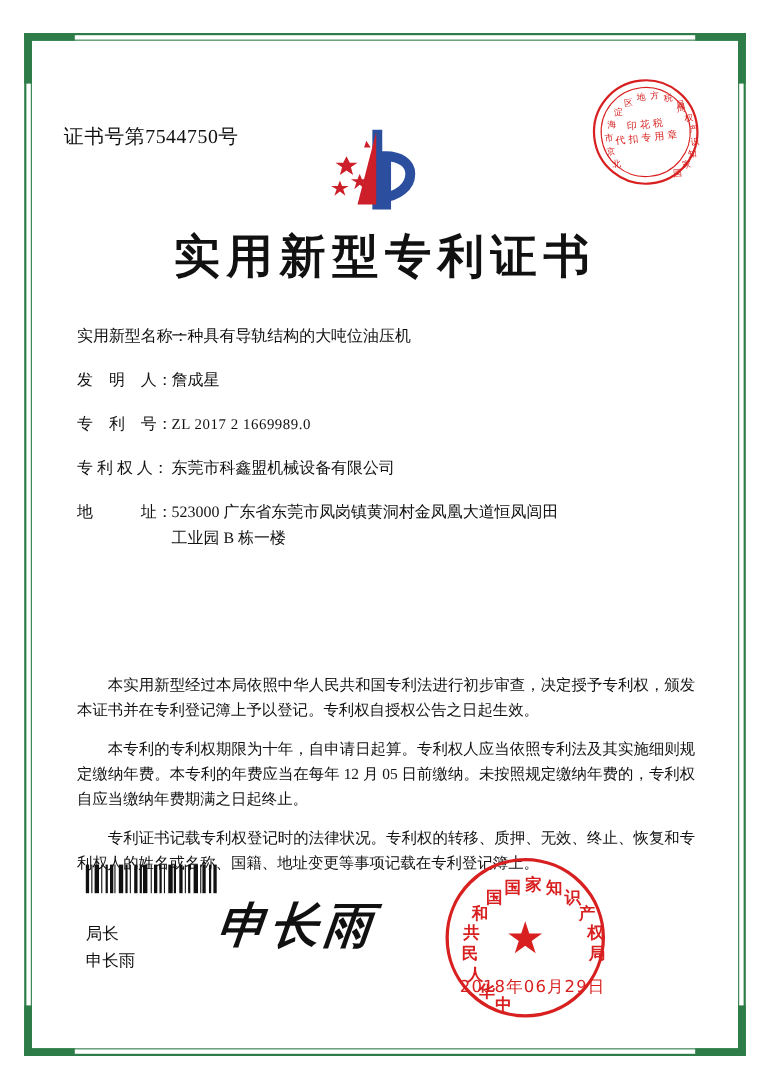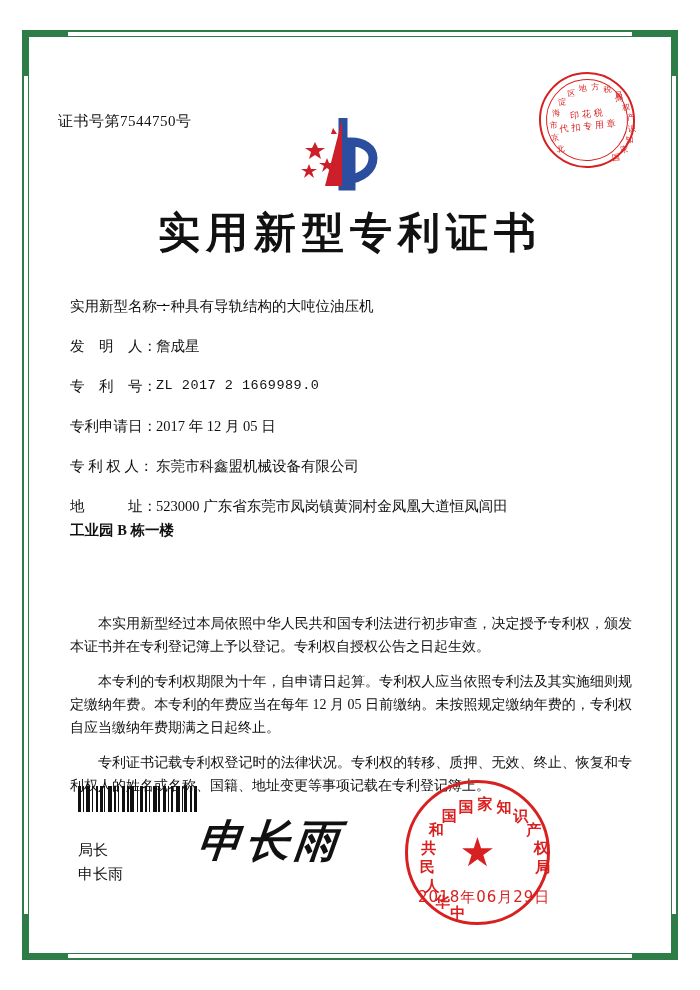--- a/index.html
+++ b/index.html
@@ -48,21 +48,21 @@
   .corner.tl { left: 22px;  top: 30px;    border-left-width: 7px; border-top-width: 7px; }
   .corner.tr { right: 22px; top: 30px;    border-right-width: 7px; border-top-width: 7px; }
   .corner.bl { left: 22px;  bottom: 30px; border-left-width: 7px; border-bottom-width: 7px; }
   .corner.br { right: 22px; bottom: 30px; border-right-width: 7px; border-bottom-width: 7px; }
 
   
   .cert-no {
     position: absolute;
     left: 58px;
     top: 112px;
-    font-size: 15px;
+    font-size: 18px;
     letter-spacing: 0.5px;
     font-family: "Liberation Serif", "DejaVu Serif", serif;
   }
 
   
   .emblem {
     position: absolute;
     left: 285px;
     top: 112px;
     width: 115px;
@@ -144,28 +144,28 @@
   .field-label {
     display: inline-block;
     width: 86px;
     vertical-align: top;
   }
   .field-value {
     display: inline-block;
     vertical-align: top;
   }
   .field-value.mono {
-    font-family: Liberation Mono, monospace;
+    font-family: Liberation Serif, serif;
     font-size: 13.5px;
     letter-spacing: 0.5px;
   }
   .addr-second {
     display: block;
+    margin-left: 86px;
     margin-top: 2px;
-    font-weight: bold;
   }
   .row-two .right-part {
     position: absolute;
     left: 310px;
     top: 0;
   }
   .row-two .right-label {
     display: inline-block;
   }
   .row-two .right-value {
@@ -340,23 +340,20 @@
     </div>
 
     <div class="field-row">
       <span class="field-label">发　明　人：</span><span class="field-value">詹成星</span>
     </div>
 
     <div class="field-row">
       <span class="field-label">专　利　号：</span><span class="field-value mono">ZL 2017 2 1669989.0</span>
     </div>
 
-    <div class="field-row">
-      <span class="field-label">专利申请日：</span><span class="field-value">2017 年 12 月 05 日</span>
-    </div>
 
     <div class="field-row">
       <span class="field-label">专 利 权 人：</span><span class="field-value">东莞市科鑫盟机械设备有限公司</span>
     </div>
 
     <div class="field-row">
       <span class="field-label">地　　　址：</span><span class="field-value">523000  广东省东莞市凤岗镇黄洞村金凤凰大道恒凤闾田</span>
       <span class="addr-second">工业园 B 栋一楼</span>
     </div>
 

